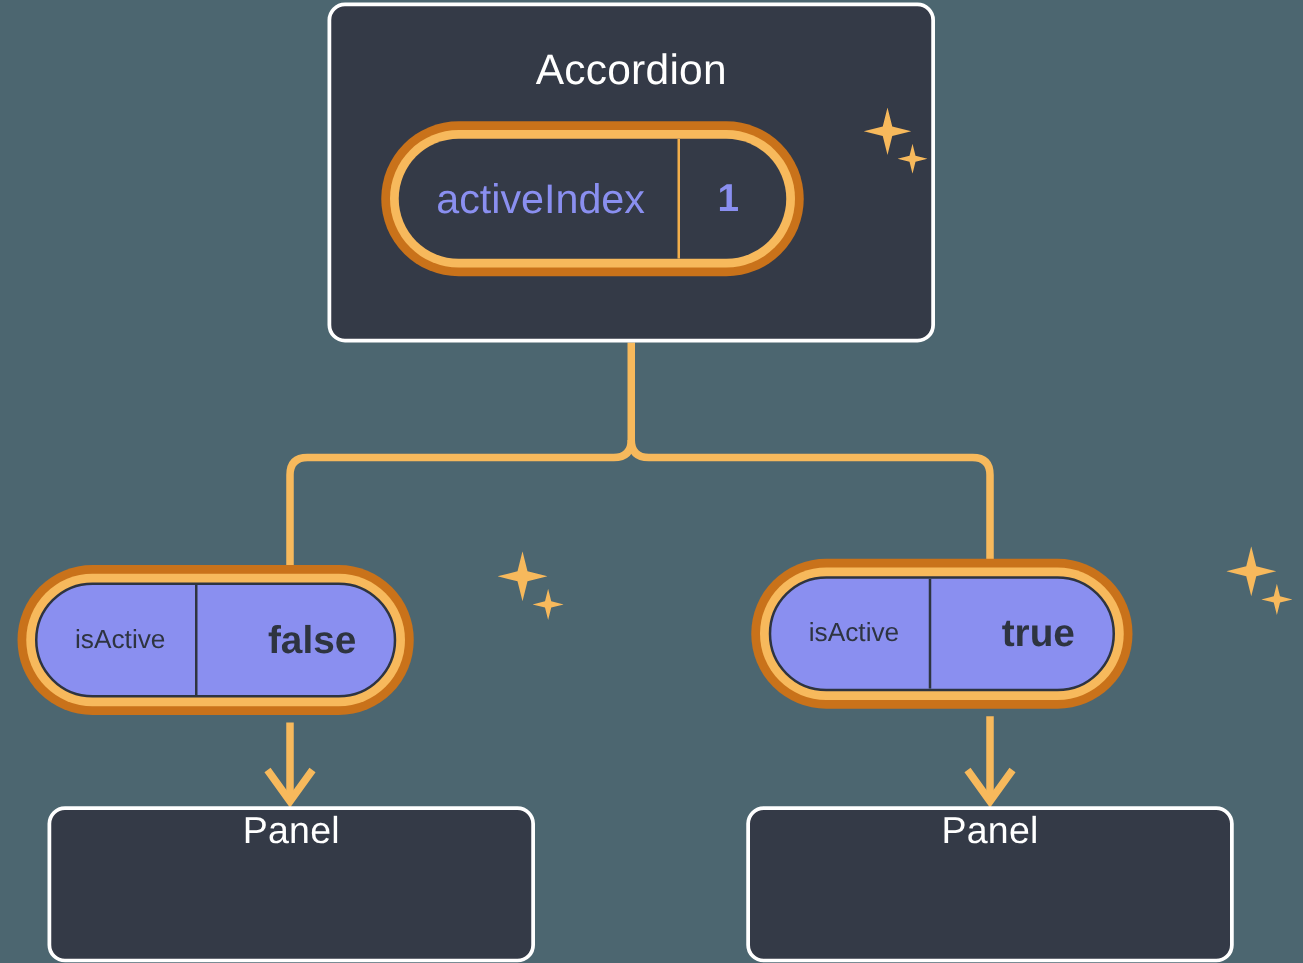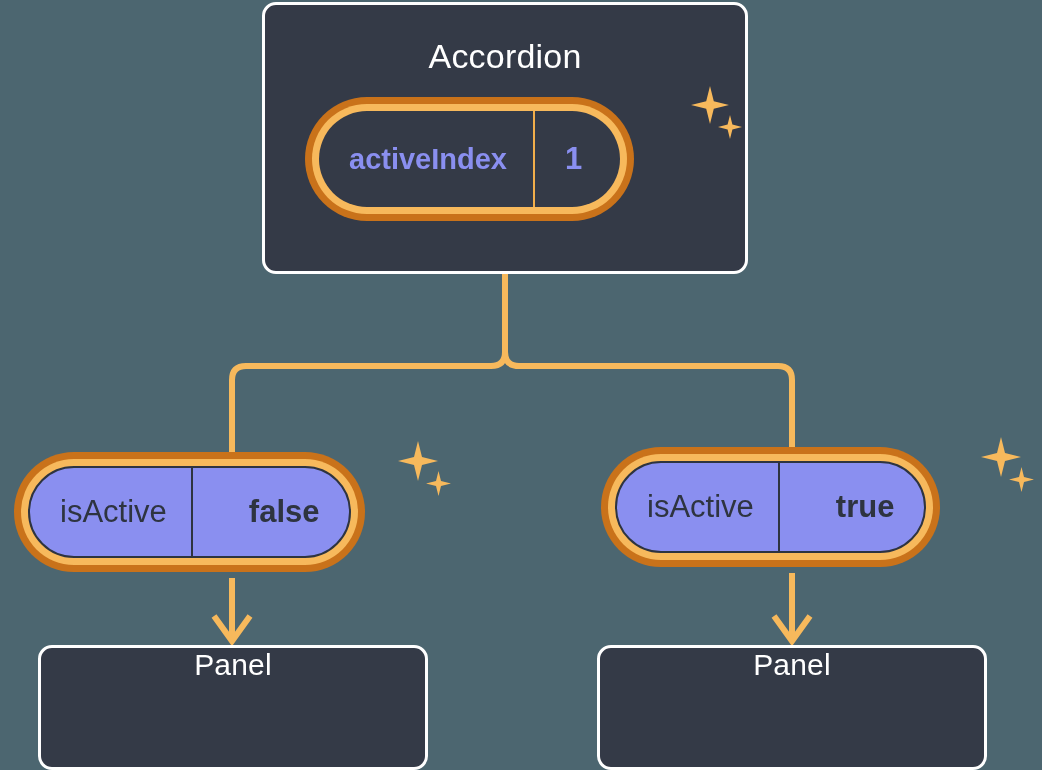--- a/index.html
+++ b/index.html
@@ -76,40 +76,40 @@
     box-sizing:border-box;
   }
 
   
   #pill-activeindex .pill-inner{
     background:#343A47;
     height:96px;
     border:none;
   }
   #pill-activeindex .pill-key{
-    color:#8A8FF0;font-size:29px;font-weight:700;
+    color:#8A8FF0;font-size:33px;font-weight:400;
     padding:0 26px 0 30px;
     text-align:right;
   }
   #pill-activeindex .divider{
     width:2px;height:100%;background:#F2AE4B;flex:none;
   }
   #pill-activeindex .pill-val{
     color:#8A8FF0;font-size:31px;font-weight:700;
     padding:0 38px 0 30px;
   }
 
   
   .pill-leaf .pill-inner{
     background:#8A8FF0;
     height:92px;
     border:2px solid #2E3440;
   }
   .pill-leaf .pill-key{
-    color:#2E3440;font-size:31px;font-weight:400;
+    color:#2E3440;font-size:21px;font-weight:400;
     padding:0 24px 0 30px;
   }
   .pill-leaf .divider{
     width:2px;height:100%;background:#2E3440;flex:none;
   }
   .pill-leaf .pill-val{
     color:#2E3440;font-size:31px;font-weight:700;
     padding:0 30px 0 26px;
     margin-left:30px;
   }

